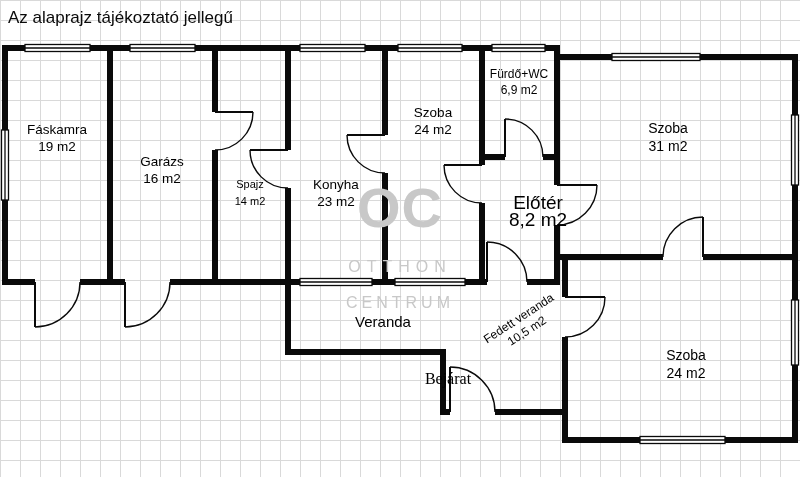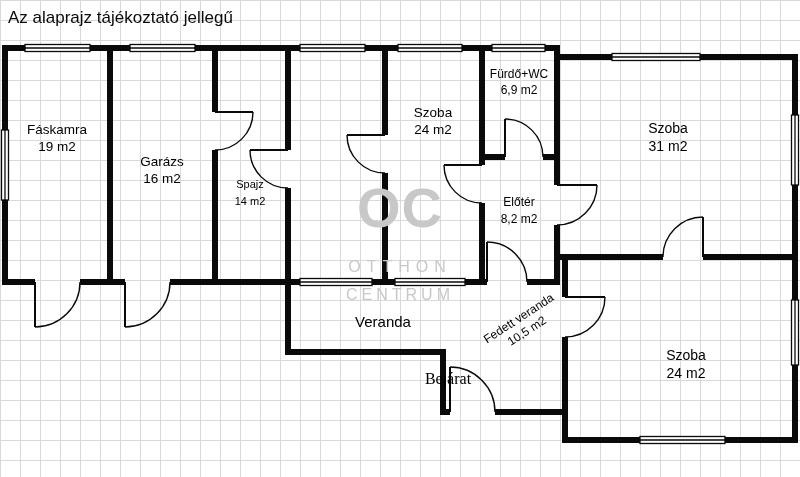--- a/index.html
+++ b/index.html
@@ -25,40 +25,40 @@
     font-size:13.5px;line-height:17px;color:#000;
   }
   .room-label .nm{display:block;}
   .room-label .ar{display:block;}
   .lbl-faskamra{left:7px;top:121px;width:100px;}
   .lbl-garazs{left:112px;top:121px;width:100px;margin-top:32px;}
   .lbl-spajz{left:217px;top:176px;width:66px;font-size:11px;}
   .lbl-konyha{left:290px;top:176px;width:92px;}
   .lbl-szoba-felso{left:387px;top:104px;width:92px;}
   .lbl-furdo{left:483px;top:66px;width:72px;font-size:12px;line-height:16px;}
-  .lbl-eloter{left:483px;top:194px;width:72px;font-size:12px;}
+  .lbl-eloter{left:502px;top:194px;width:72px;font-size:19px;}
   .lbl-szoba-nagy{left:568px;top:119px;width:200px;font-size:14px;line-height:18px;}
   .lbl-veranda{left:300px;top:313px;width:166px;font-size:15px;}
   .lbl-fedett{
     left:465px;top:310px;width:116px;font-size:12px;line-height:15px;
     transform:rotate(-33deg);
   }
   .lbl-szoba-also{left:600px;top:346px;width:172px;font-size:14px;line-height:18px;}
   .lbl-bejarat{
     left:398px;top:370px;width:100px;
     font-family:"Liberation Serif", serif;
     font-size:16px;
   }
   .watermark{
     position:absolute;left:337px;top:180px;width:126px;
     text-align:center;color:#c8c8c8;user-select:none;
   }
   .wm-mono{font-size:56px;font-weight:bold;line-height:1;letter-spacing:1px;}
   .wm-line1{margin-top:22px;font-size:16px;letter-spacing:6px;}
-  .wm-line2{margin-top:10px;font-size:16px;letter-spacing:4px;}
+  .wm-line2{margin-top:18px;font-size:16px;letter-spacing:4px;}
 </style>
 </head>
 <body>
 
 <div class="canvas">
 
   <svg class="plan" width="800" height="477" viewBox="0 0 800 477">
 
     <g stroke="#0a0a0a" stroke-width="6" stroke-linecap="butt">
 
@@ -209,20 +209,24 @@
     <span class="ar">19 m2</span>
   </div>
   <div class="room-label lbl-garazs">
     <span class="nm">Garázs</span>
     <span class="ar">16 m2</span>
   </div>
   <div class="room-label lbl-spajz">
     <span class="nm">Spajz</span>
     <span class="ar">14 m2</span>
   </div>
+  <div class="room-label lbl-konyha">
+    <span class="nm">Konyha</span>
+    <span class="ar">23 m2</span>
+  </div>
   <div class="room-label lbl-szoba-felso">
     <span class="nm">Szoba</span>
     <span class="ar">24 m2</span>
   </div>
   <div class="room-label lbl-furdo">
     <span class="nm">Fürdő+WC</span>
     <span class="ar">6,9 m2</span>
   </div>
   <div class="room-label lbl-eloter">
     <span class="nm">Előtér</span>

